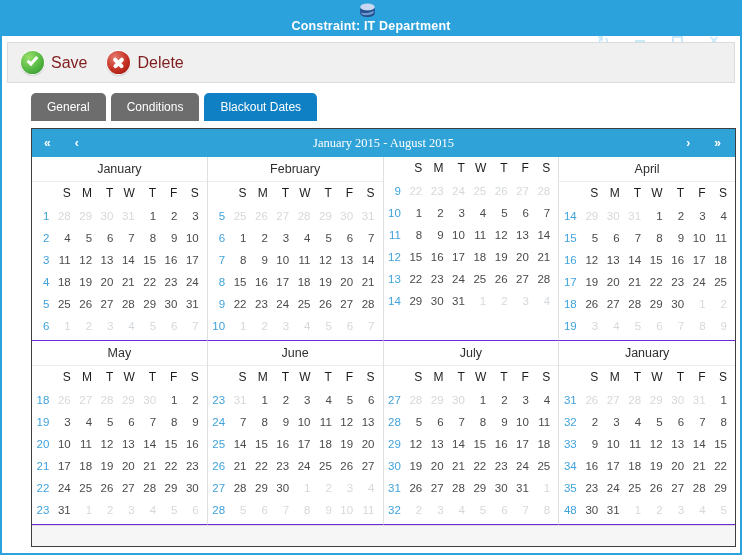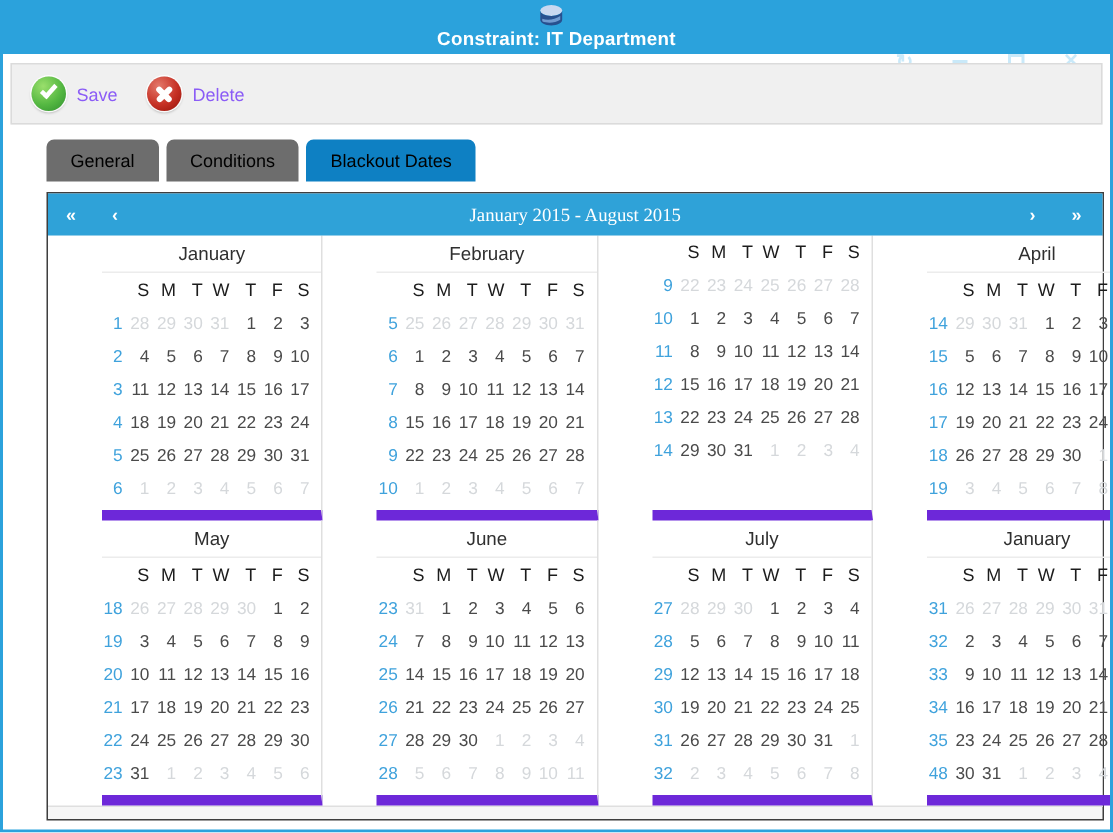--- a/index.html
+++ b/index.html
@@ -29,21 +29,21 @@
   .close-glyph { font-size:16px; font-weight:bold; line-height:10px; }
   .refresh-glyph { font-size:14px; font-weight:bold; }
 
   
   .toolbar {
     position:absolute; left:5px; right:5px; top:40px; height:41px;
     background:var(--toolbar_bg, #F0F0F0); border:1px solid #DBDBDB;
     display:flex; align-items:center; padding-left:13px; gap:20px;
   }
   .tool-btn { display:flex; align-items:center; gap:7px; cursor:pointer; }
-  .tool-btn .label { font-size:12px; color:#8b5cf6; }
+  .tool-btn .label { font-size:16px; color:#7f1d1d; }
   .round-icon {
     width:23px; height:23px; border-radius:50%; position:relative;
     box-shadow:0 0 0 1px rgba(255,255,255,.9), 0 1px 2px rgba(0,0,0,.35);
   }
   .icon-save { background:radial-gradient(circle at 34% 28%, #9ADF6C, #55B842 55%, #2E8F2E); }
   .icon-delete { background:radial-gradient(circle at 34% 28%, #E4796B, #C63125 55%, #931007); }
   .check-shape {
     position:absolute; left:6px; top:6px; width:11px; height:6px;
     border-left:3px solid #fff; border-bottom:3px solid #fff;
     transform:rotate(-48deg);
@@ -53,21 +53,21 @@
     content:""; position:absolute; left:5px; top:10px; width:13px; height:3.5px;
     background:#fff; border-radius:2px;
   }
   .x-shape::before { transform:rotate(45deg); }
   .x-shape::after { transform:rotate(-45deg); }
 
   
   .tabs { position:absolute; left:29px; top:91px; display:flex; gap:5px; }
   .tab {
     height:28px; line-height:28px; padding:0 16px;
-    background:var(--tab_inactive, #6D6D6D); color:#000000; font-size:12px;
+    background:var(--tab_inactive, #6D6D6D); color:#ffffff; font-size:12px;
     border-radius:5px 5px 0 0; cursor:pointer; white-space:nowrap;
   }
   .tab.active { background:var(--tab_active, #0E80C3); }
 
   
   .panel {
     position:absolute; left:29px; top:126px; width:705px; height:419px;
     border:1px solid var(--panel_border, #3E3E3E); background:#F6F6F6;
   }
   .cal-header {
@@ -80,21 +80,21 @@
   }
   .nav-group { display:flex; gap:24px; z-index:1; }
   .nav-left { padding-left:12px; }
   .nav-right { margin-left:auto; padding-right:14px; }
   .nav-btn { font-size:12px; font-weight:bold; cursor:pointer; line-height:28px; }
 
   .months {
     display:grid; grid-template-columns:repeat(4, 1fr);
     background:#fff; border-bottom:1px solid #DFDFDF;
   }
-  .month { border-right:1px solid #DFDFDF; border-bottom:7px solid #6d28d9;margin-left:36px; }
+  .month { border-right:1px solid #DFDFDF; border-bottom:1px solid #6d28d9; }
   .month:nth-child(4n) { border-right:none; }
   .mname {
     height:25px; line-height:25px; text-align:center;
     font-size:12.5px; color:#2F2F2F; border-bottom:1px solid #ECECEC;
   }
   .mgrid { display:grid; grid-template-columns:repeat(8, 1fr); padding:0 3px 3px 1px; }
   .c { height:22px; line-height:22px; text-align:right; padding-right:5px; font-size:11.5px; }
   .hdr { color:#1C1C1C; font-size:12px; height:23px; line-height:23px; }
   .wk { color:var(--week_number, #3FA2DC); }
   .day { color:var(--day, #4A4A4A); cursor:pointer; }

